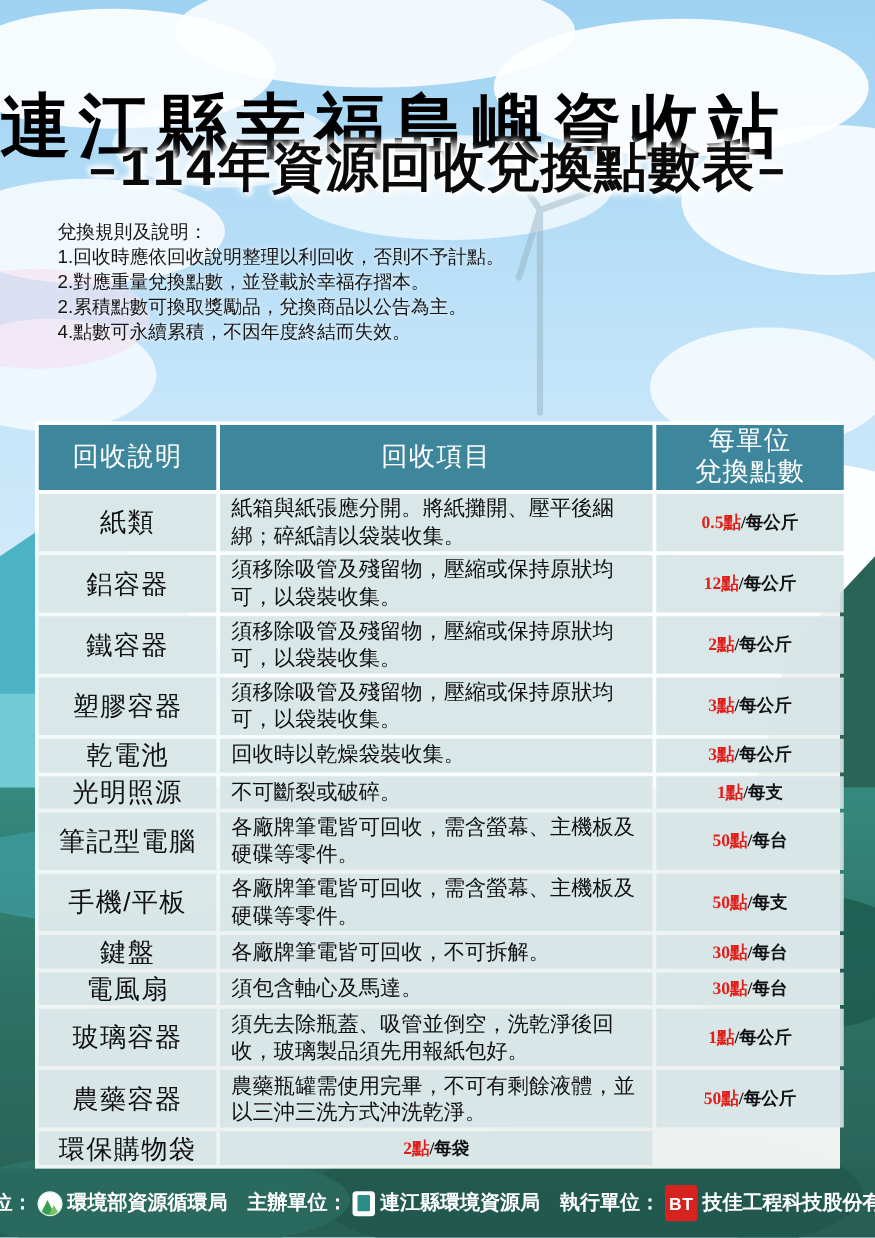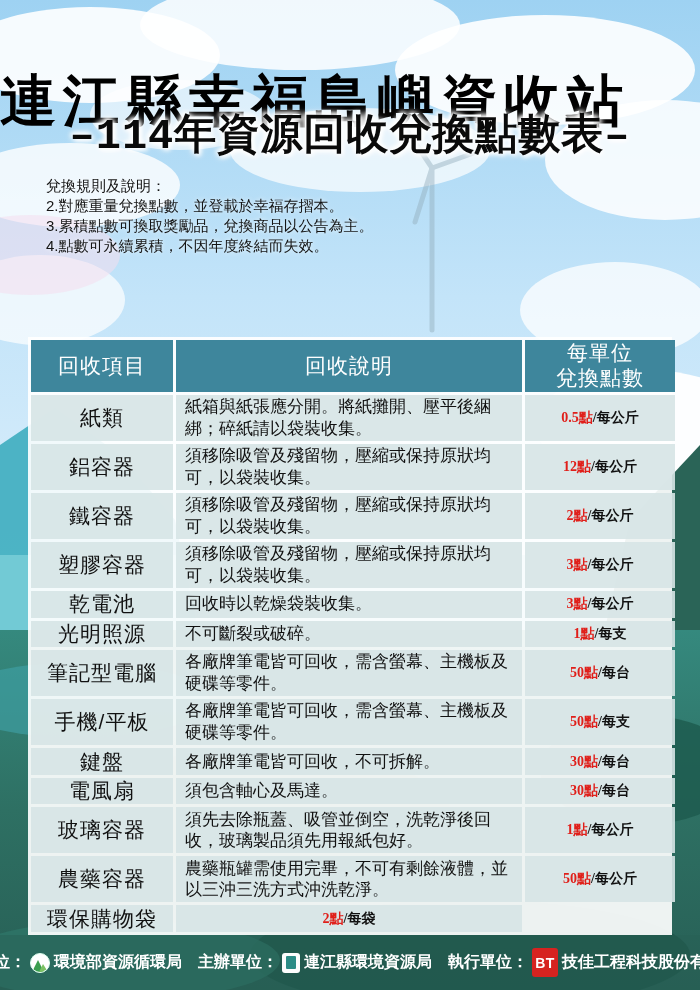--- a/index.html
+++ b/index.html
@@ -134,29 +134,30 @@
   <ellipse cx="470" cy="955" rx="220" ry="55" fill="#1c5448" opacity="0.85"></ellipse>
   <ellipse cx="120" cy="960" rx="160" ry="40" fill="#2e7568" opacity="0.8"></ellipse>
 </svg>
 
 <h1 class="title">連江縣幸福島嶼資收站</h1>
 <div class="subtitle">–114年資源回收兌換點數表–</div>
 
 <div class="rules">
   <div class="rule-heading">兌換規則及說明：</div>
   <div id="rules-list">
+      <div class="rule-item">1.回收時應依回收說明整理以利回收，否則不予計點。</div>
       <div class="rule-item">2.對應重量兌換點數，並登載於幸福存摺本。</div>
-      <div class="rule-item">3.累積點數可換取獎勵品，兌換商品以公告為主。</div>
+      <div class="rule-item">2.累積點數可換取獎勵品，兌換商品以公告為主。</div>
       <div class="rule-item">4.點數可永續累積，不因年度終結而失效。</div>
     </div>
 </div>
 
 <div class="points-table" id="points-table" style="grid-template-rows: 52px 45fr 45fr 45fr 45fr 26fr 26fr 45fr 45fr 26fr 26fr 45fr 45fr 26fr;">
+  <div class="cell th">回收說明</div>
   <div class="cell th">回收項目</div>
-  <div class="cell th">回收說明</div>
   <div class="cell th">
     <span>每單位</span>
     <span>兌換點數</span>
   </div>
 
   <div class="cell item-cell">紙類</div>
   <div class="cell desc-cell">紙箱與紙張應分開。將紙攤開、壓平後綑綁；碎紙請以袋裝收集。</div>
   <div class="cell points-cell">
       <span class="points-red">0.5點</span>
       <span>/每公斤</span>

